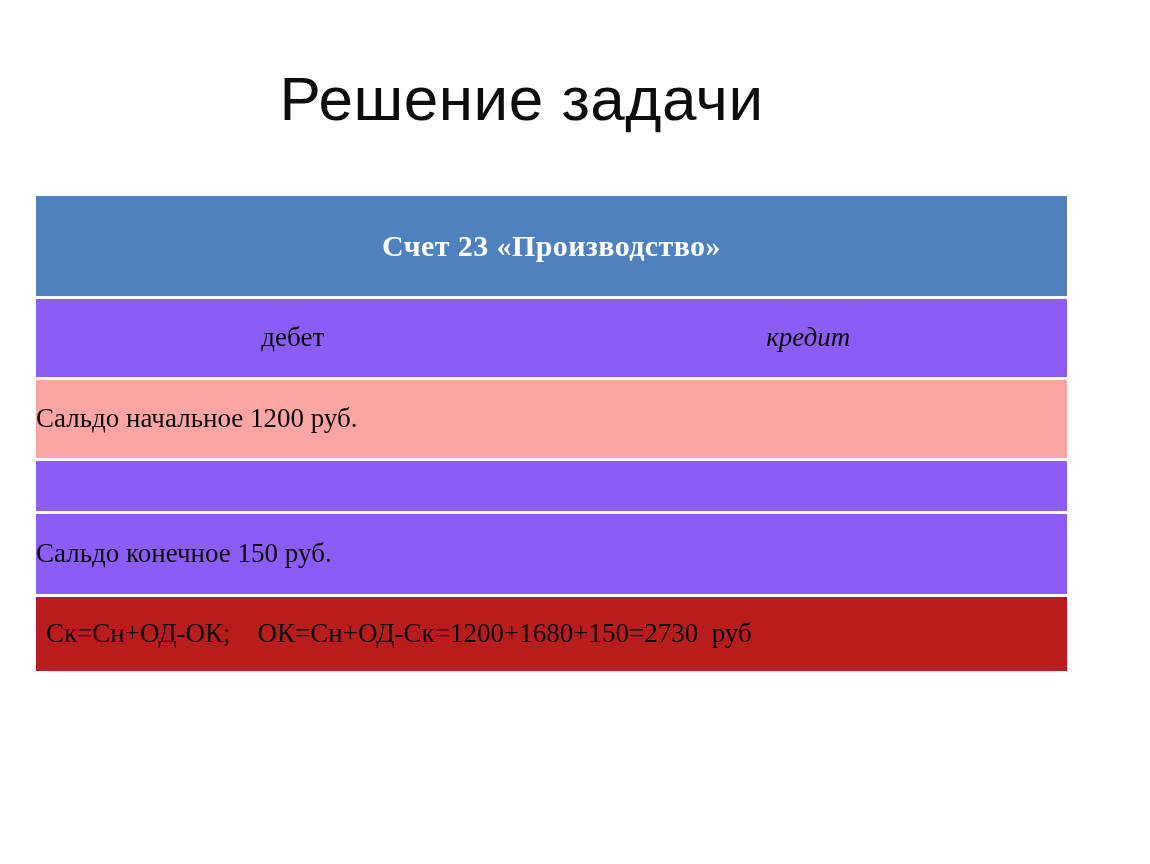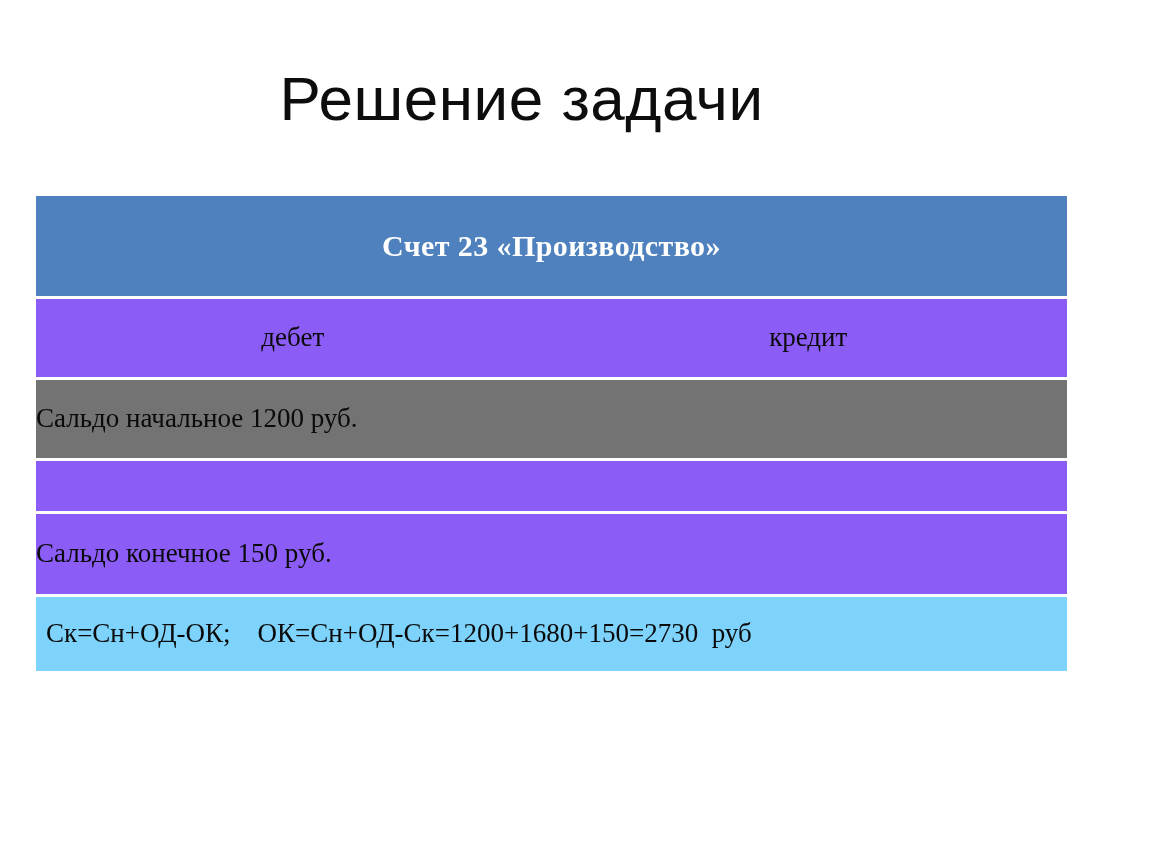--- a/index.html
+++ b/index.html
@@ -66,38 +66,38 @@
     color: #ffffff;
     font-weight: bold;
     font-size: 30px;
     text-align: center;
     height: 100px;
     letter-spacing: 0.4px;
   }
 
   
   .cell-dark   { background: #8b5cf6; }
-  .cell-light  { background: #737373; }
+  .cell-light  { background: #fca5a5; }
 
   .col-left  { width: 512px; border-right: 3px solid #ffffff; }
-  .col-right { width: 516px; }
+  .col-right { width: 516px; font-style: italic; }
 
   .ctr  { text-align: center; }
   .lft  { text-align: left; padding-left: 10px; }
 
   .row-labels td      { height: 78px; }
   .row-saldo-n td     { height: 78px; }
   .row-blank td       { height: 50px; }
   .row-oborot td      { height: 82px; }
   .row-saldo-k td     { height: 80px; }
   .row-formula td     { height: 74px; }
   .row-posting td     { height: 84px; }
 
   .row-formula td {
-    background: #7dd3fc;
+    background: #b91c1c;
     text-align: left;
     padding-left: 10px;
     white-space: pre;
     font-size: 27px;
   }
   .row-posting td {
     background: #ccd2e2;
     text-align: center;
     font-size: 27px;
     border-bottom: 0;

